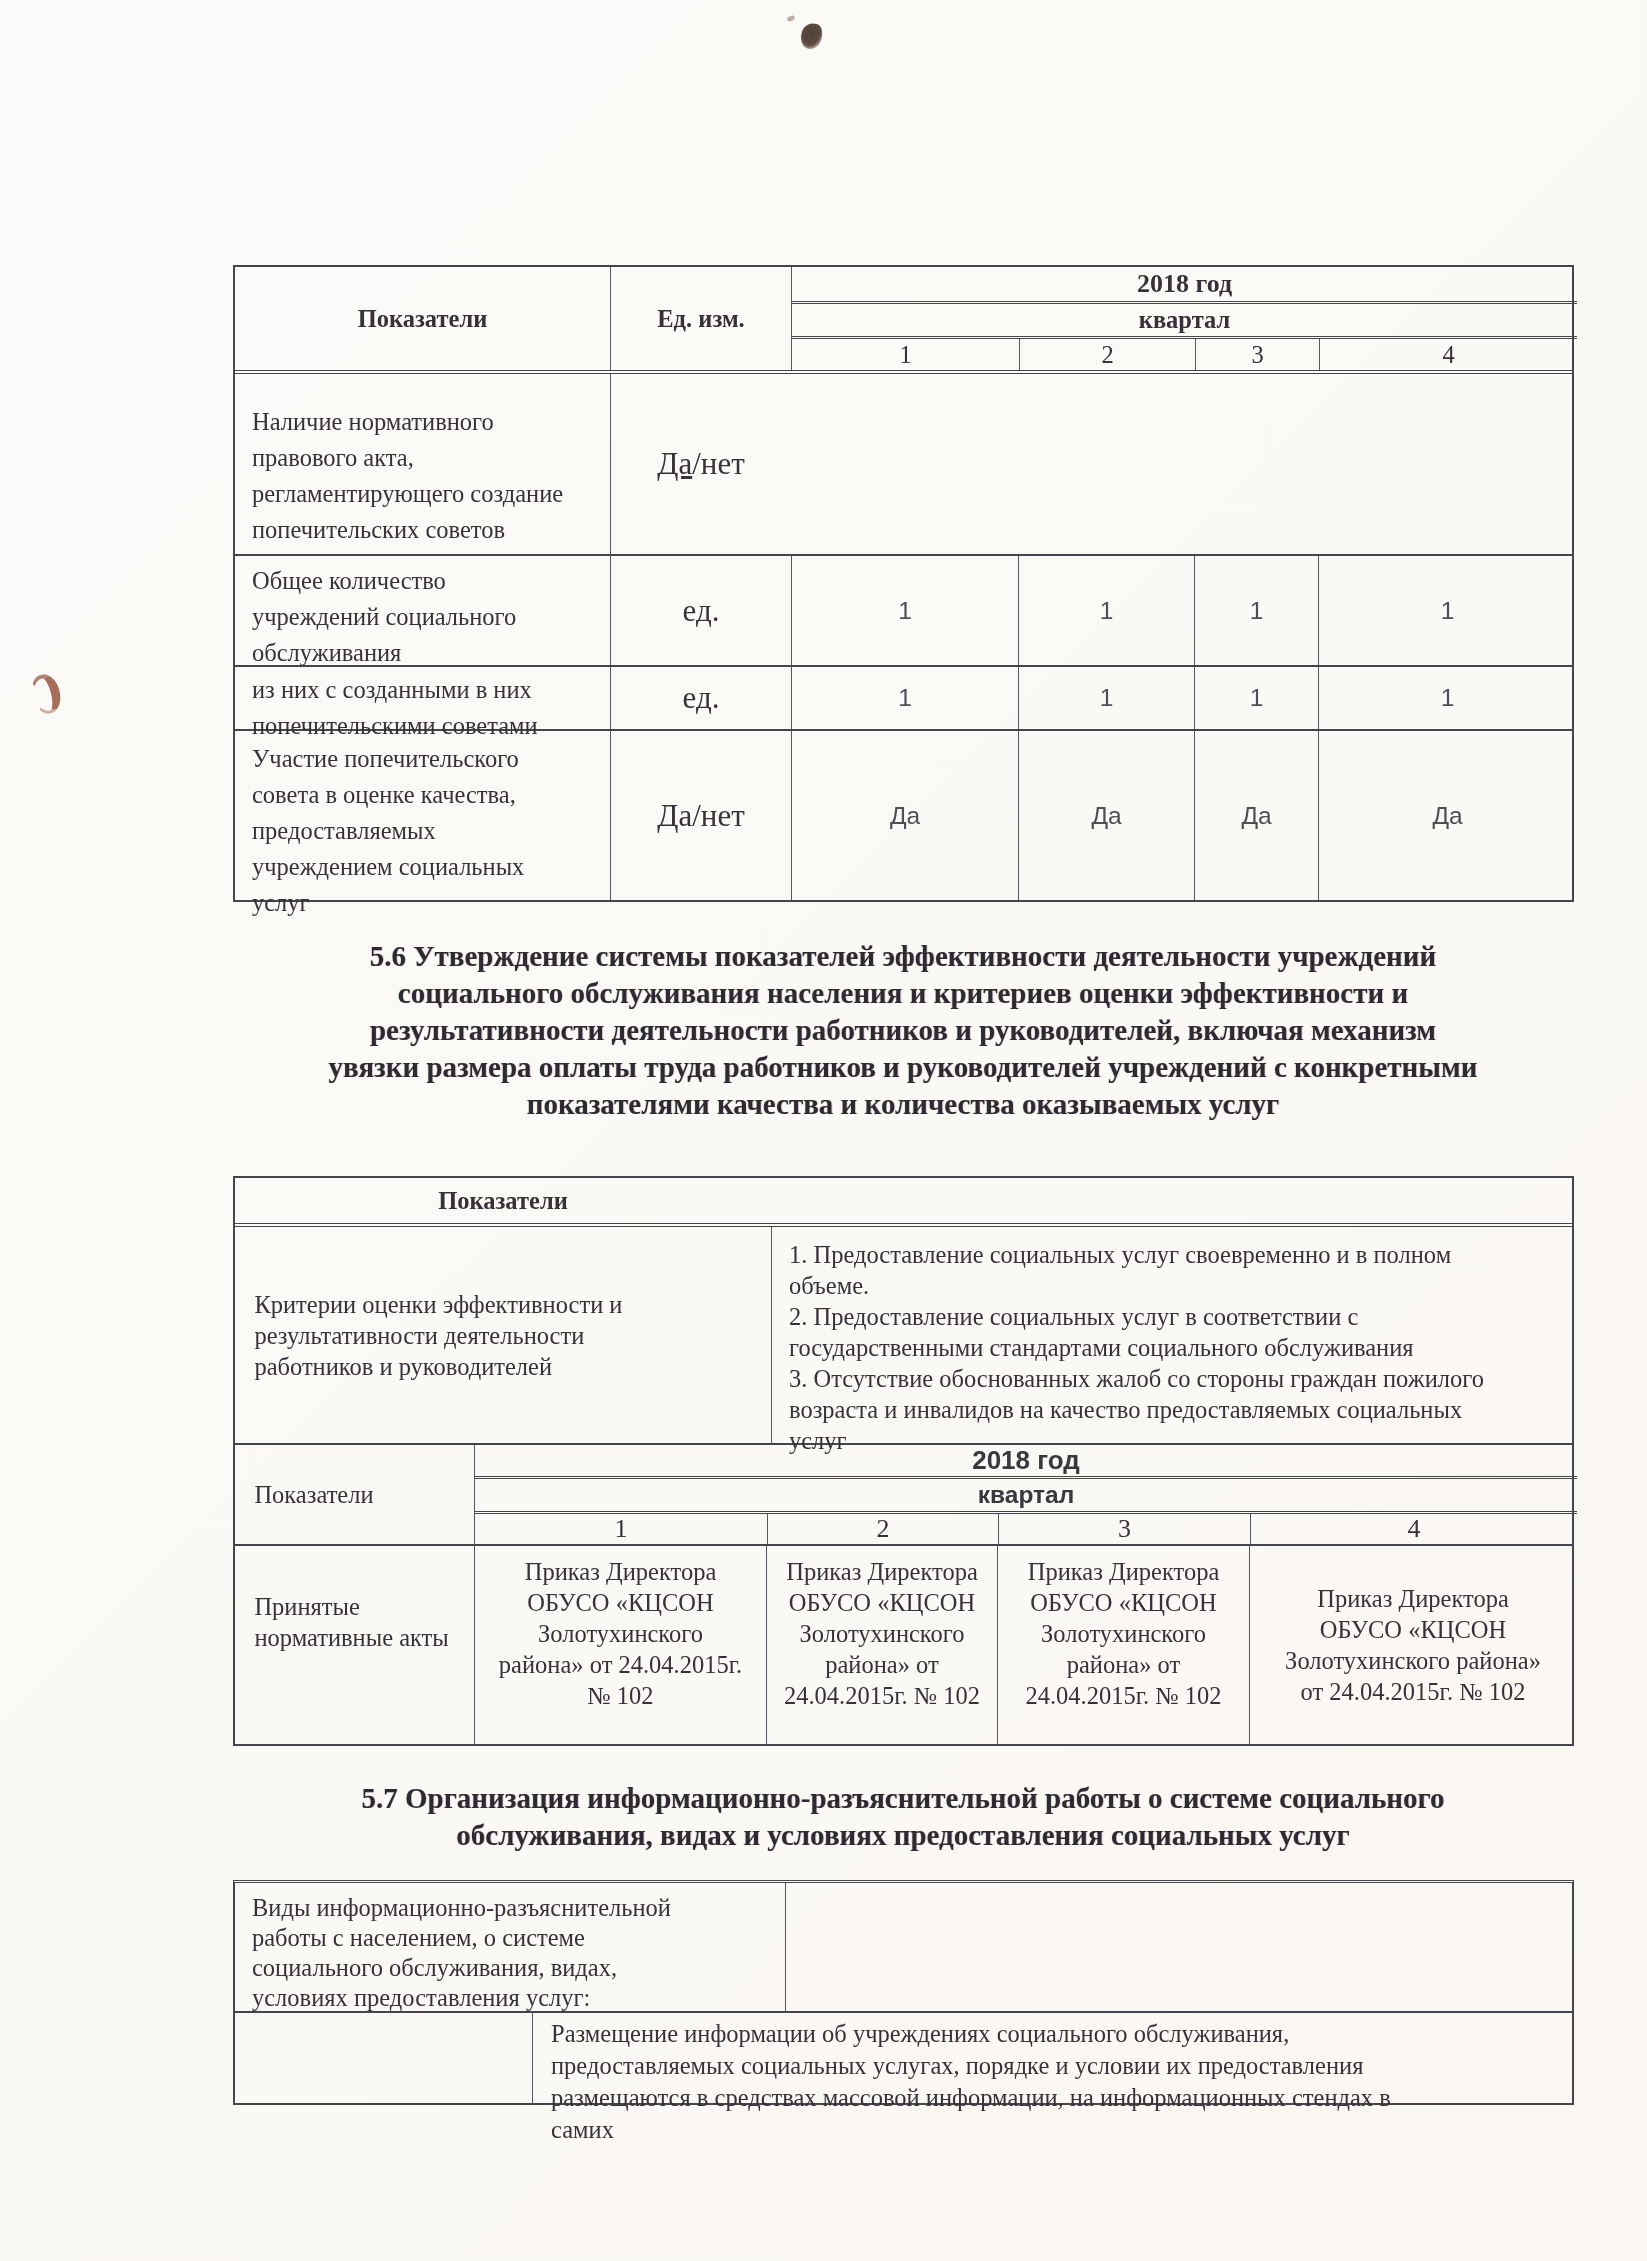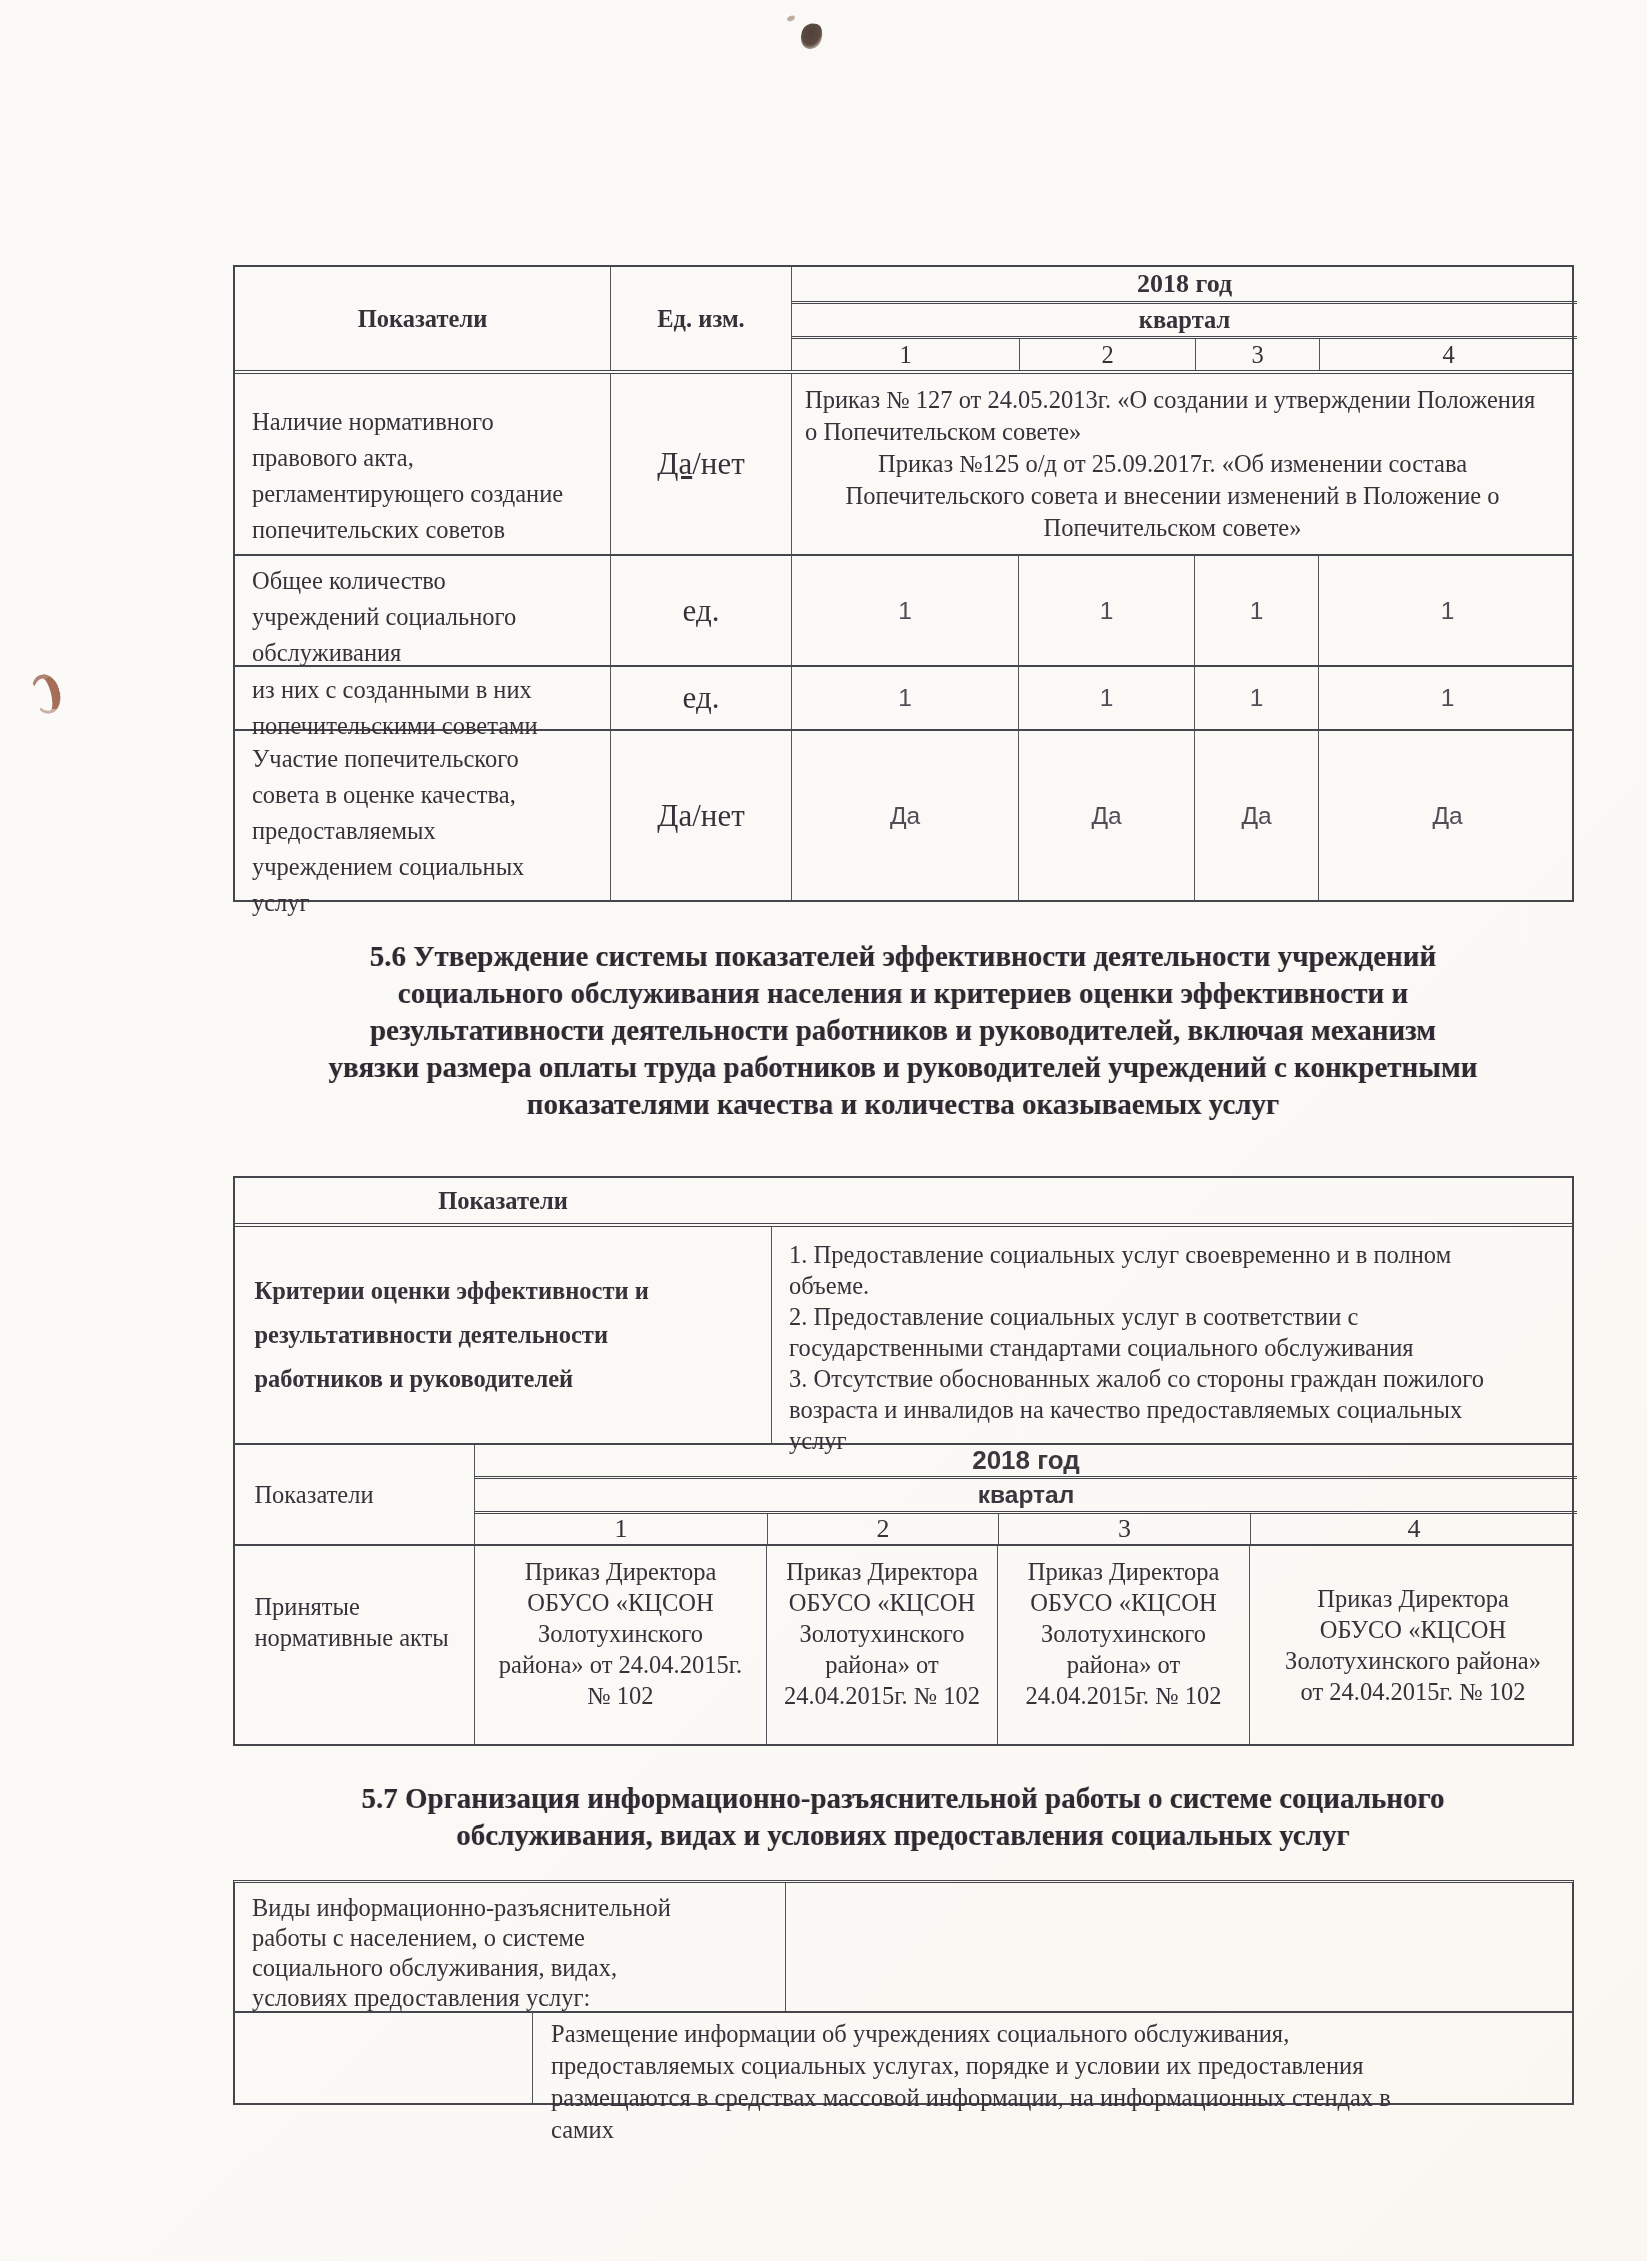--- a/index.html
+++ b/index.html
@@ -66,21 +66,21 @@
     text-shadow:0.9px 0 0 rgba(150,90,150,.22), -0.8px 0 0 rgba(100,160,100,.18);}
   .h56{top:938px;}
   .h57{top:1780px;}
   
   .t2{top:1176px;}
   .t2 .ha{height:45px;border-top:none;}
   .t2 .a1{flex-basis:536px;font-size:24.5px;}
   .t2 .a2{flex-basis:805px;font-size:24.5px;font-weight:normal;}
   .t2 .bodyA{height:220px;border-top:4.5px double var(--ln);}
   .t2 .crit{flex-basis:536px;display:flex;align-items:center;padding:0 97px 0 19.4px;
-    font-weight:bold;font-size:24.5px;line-height:44px;}
+    font-weight:normal;font-size:24.5px;line-height:31px;}
   .t2 .spec{flex-basis:805px;font-size:24.5px;line-height:31px;padding:11.6px 84px 0 17px;}
   .t2 .hb{height:101px;}
   .t2 .pbind{flex-basis:239px;display:flex;align-items:center;padding-left:19.4px;font-size:24.5px;}
   .t2 .hbright{display:flex;flex-direction:column;flex:0 0 1102px;}
   .t2 .hy{height:32px;font-family:"Liberation Sans", sans-serif;font-weight:bold;font-size:26px;color:#3a373f;}
   .t2 .hq{height:36px;border-top:3.9px double var(--ln);font-family:"Liberation Sans", sans-serif;font-weight:bold;font-size:24.5px;color:#3a373f;}
   .t2 .hn{height:34px;border-top:3.9px double var(--ln);display:flex;}
   .t2 .hn .cell{font-size:26px;}
   .t2 .bodyB{height:200px;}
   .t2 .b0{flex-basis:239px;font-size:24.5px;line-height:31px;padding:45px 13px 0 19.4px;}
@@ -124,24 +124,20 @@
           <div class="cell cen q4 bl">4</div>
         </div>
       </div>
     </div>
 
     <div class="row r1 dbl">
       <div class="cell ind">Наличие нормативного правового акта, регламентирующего создание попечительских советов</div>
       <div class="cell unit bl cen">
         <span><span class="u">Да</span><span>/нет</span></span>
       </div>
-      <div class="cell span4 bl">
-        <p class="p1">Приказ № 127 от 24.05.2013г. «О создании и утверждении Положения о Попечительском совете»</p>
-        <p class="p2">Приказ №125 о/д от 25.09.2017г. «Об изменении состава Попечительского совета и внесении изменений в Положение о Попечительском совете»</p>
-      </div>
     </div>
 
     <div class="row r2">
       <div class="cell ind">Общее количество учреждений социального обслуживания</div>
       <div class="cell unit bl cen">ед.</div>
       <div class="cell q1 bl cen val">1</div>
       <div class="cell q2 bl cen val">1</div>
       <div class="cell q3 bl cen val">1</div>
       <div class="cell q4 bl cen val">1</div>
     </div>

